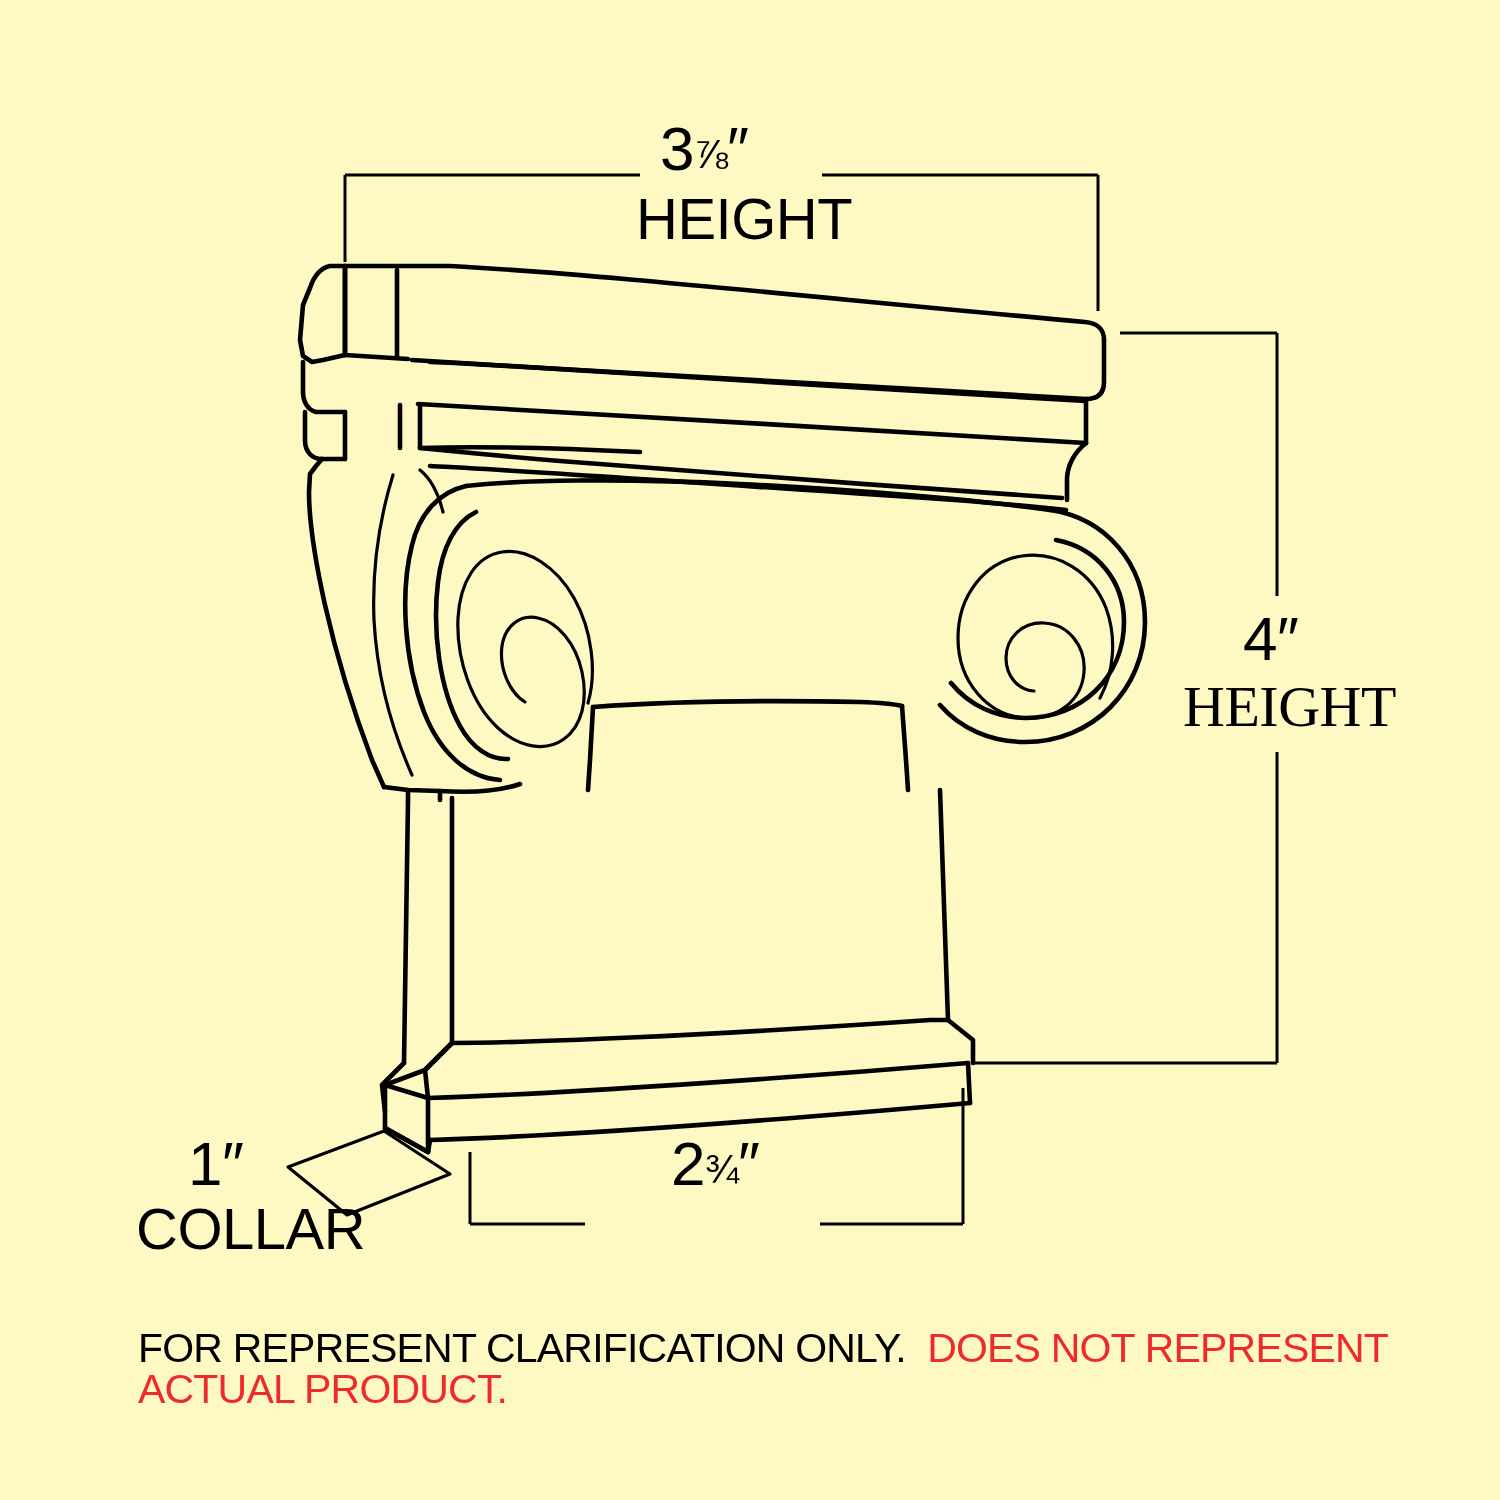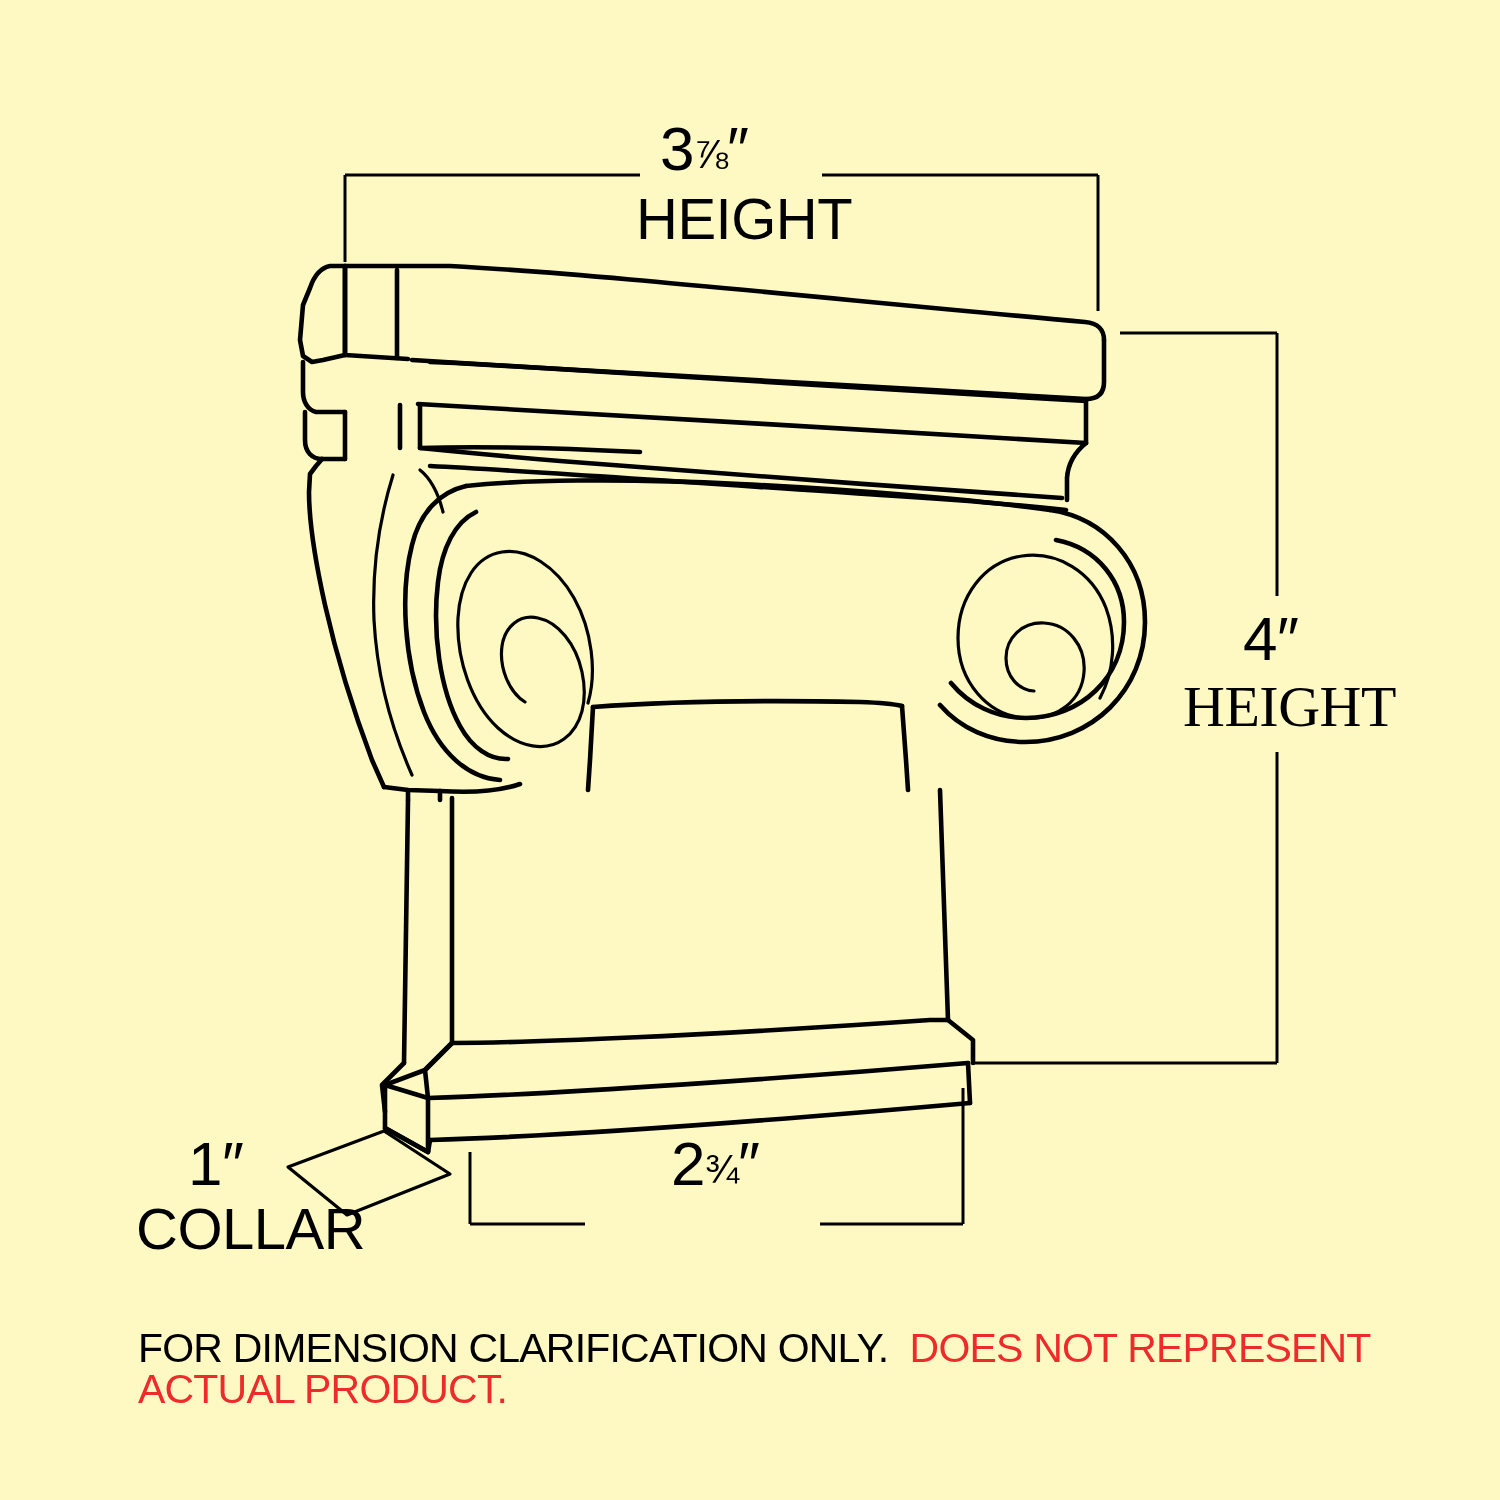--- a/index.html
+++ b/index.html
@@ -262,15 +262,15 @@
   <div class="label dim-name" id="label-width-name">HEIGHT</div>
 
   <div class="label dim-value" id="label-height-value"><span>4</span><span class="frac"></span><span>″</span></div>
   <div class="label dim-name" id="label-height-name">HEIGHT</div>
 
   <div class="label dim-value" id="label-collar-value"><span>2</span><span class="frac">¾</span><span>″</span></div>
 
   <div class="label dim-value" id="label-depth-value"><span>1</span><span class="frac"></span><span>″</span></div>
   <div class="label dim-name" id="label-depth-name">COLLAR</div>
 
-  <div id="disclaimer"><span class="black">FOR DIMENSION CLARIFICATION ONLY.</span><span>&nbsp; </span><span class="red">DOES NOT REPRESENT ACTUAL PRODUCT.</span></div>
+  <div id="disclaimer"><span class="black">FOR REPRESENT CLARIFICATION ONLY.</span><span>&nbsp; </span><span class="red">DOES NOT REPRESENT ACTUAL PRODUCT.</span></div>
 
 </div>
 
 </body></html>

